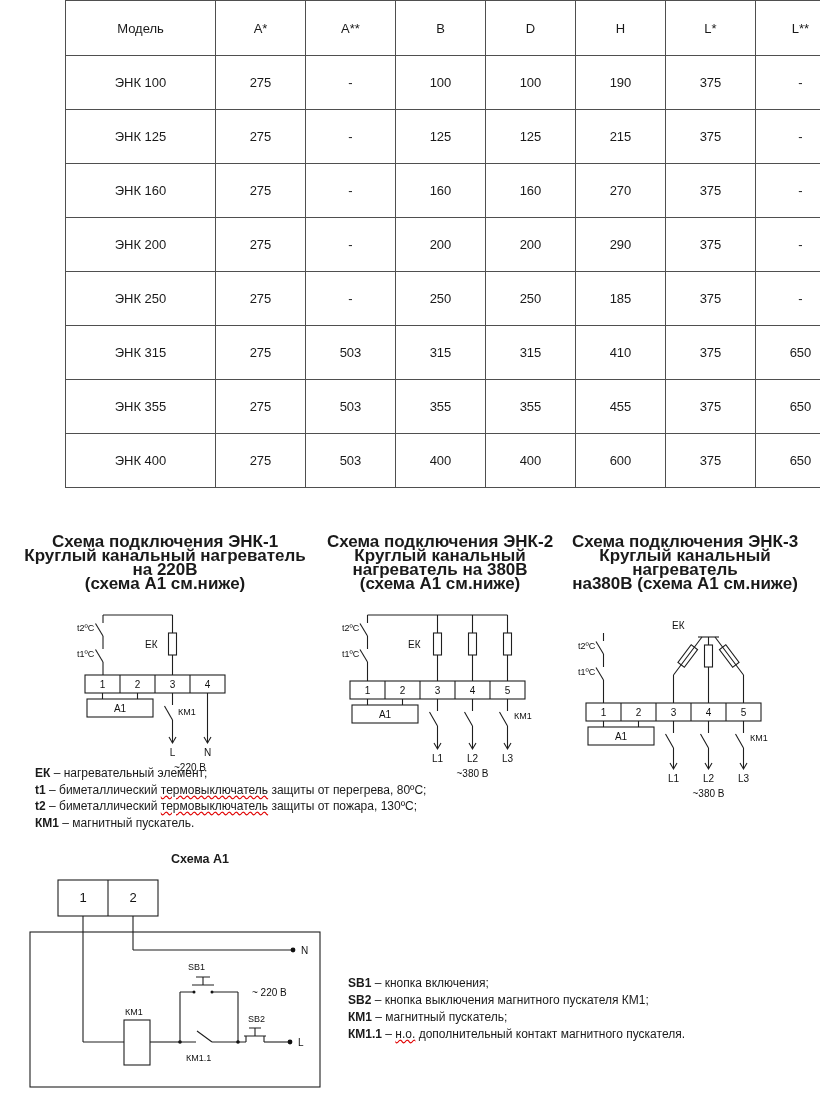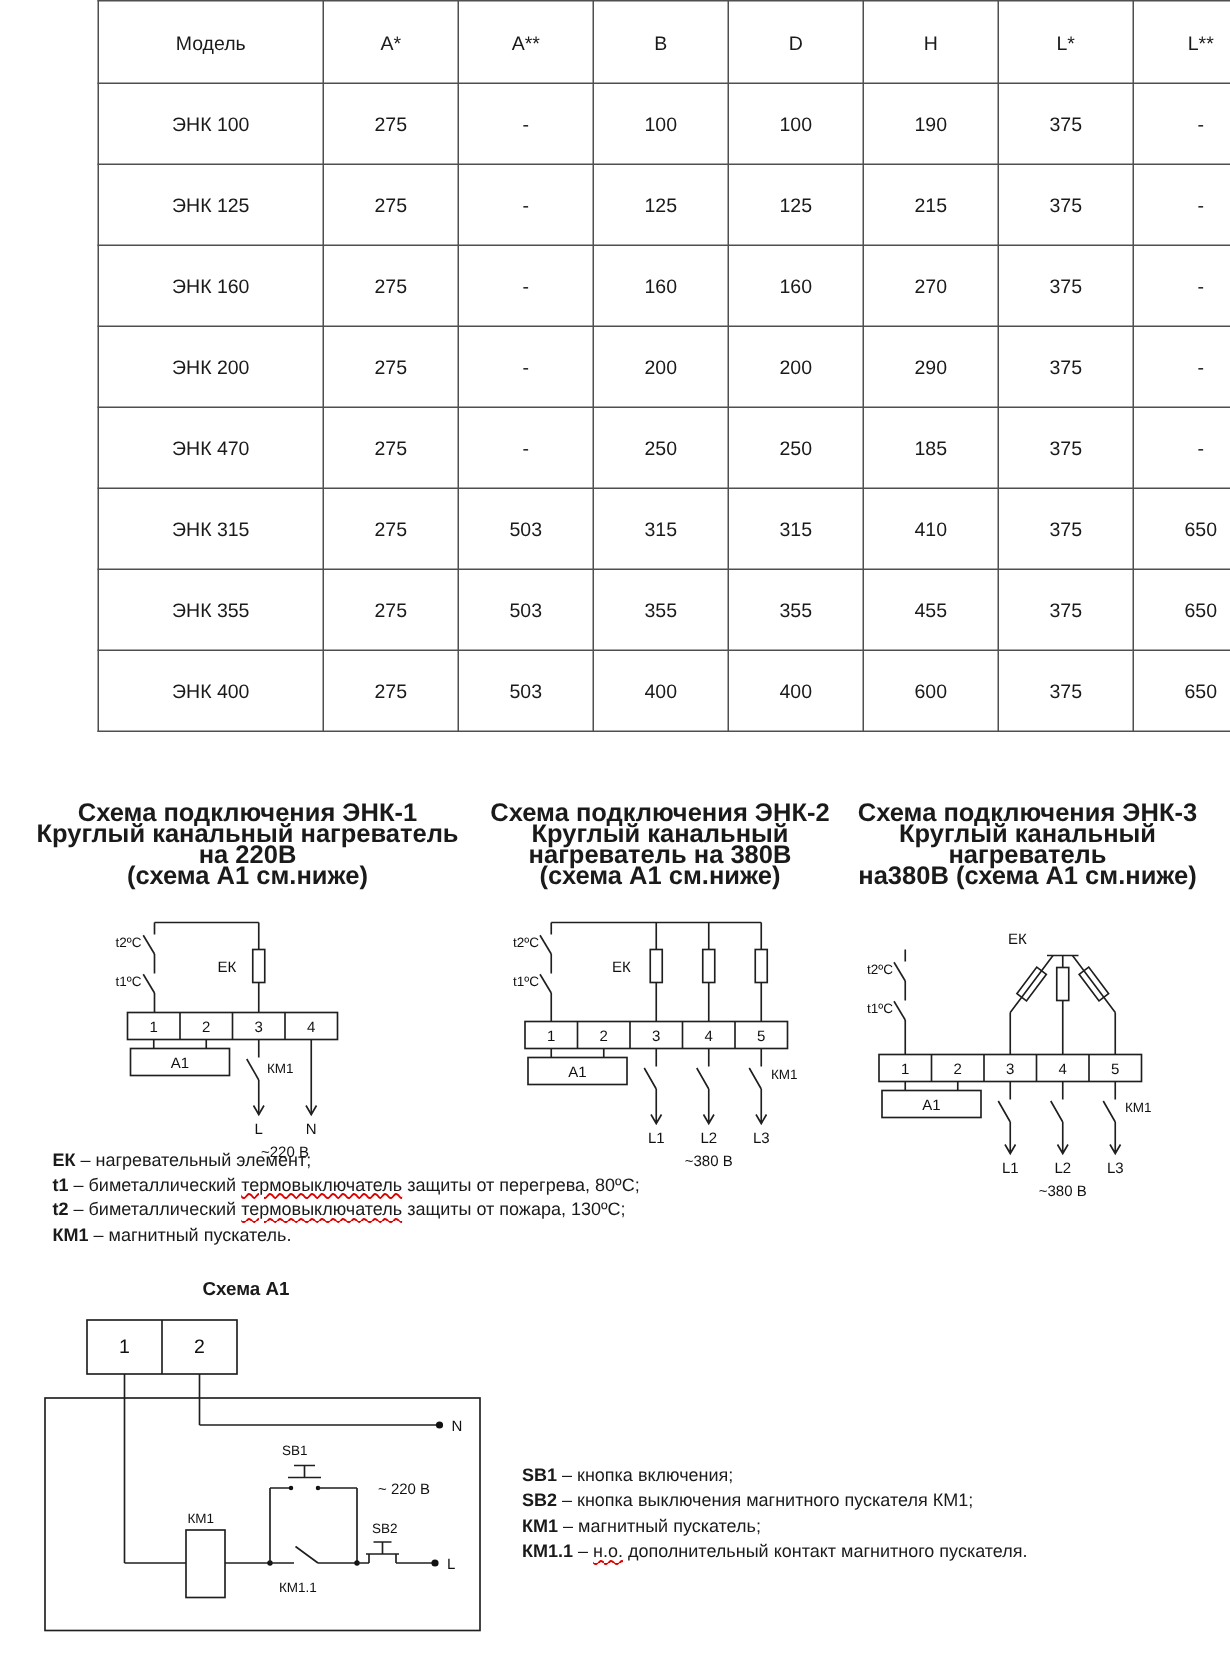--- a/index.html
+++ b/index.html
@@ -38,21 +38,21 @@
 
   
   .legend { position:absolute; font-size:12px; line-height:16.5px; }
   .legend1 { top:765px; left:35px; }
   .legend2 { top:975px; left:348px; width:450px; line-height:17px; }
   .legend b { font-weight:bold; }
   .redline { text-decoration:underline wavy #e00000; text-decoration-color:#e00000; }
 
   
   .schema-title { position:absolute; top:852px; left:135px; width:130px;
-    font-weight:bold; font-size:12.5px; }
+    text-align:center; font-weight:bold; font-size:12.5px; }
   .schema-a1 { position:absolute; top:872px; left:28px; }
 </style>
 </head>
 <body>
 
 <div class="page">
 
   <table class="spec">
     <colgroup>
       <col style="width:150px">
@@ -111,21 +111,21 @@
           <td>ЭНК 200</td>
           <td>275</td>
           <td>-</td>
           <td>200</td>
           <td>200</td>
           <td>290</td>
           <td>375</td>
           <td>-</td>
         </tr>
         <tr>
-          <td>ЭНК 470</td>
+          <td>ЭНК 250</td>
           <td>275</td>
           <td>-</td>
           <td>250</td>
           <td>250</td>
           <td>185</td>
           <td>375</td>
           <td>-</td>
         </tr>
         <tr>
           <td>ЭНК 315</td>

